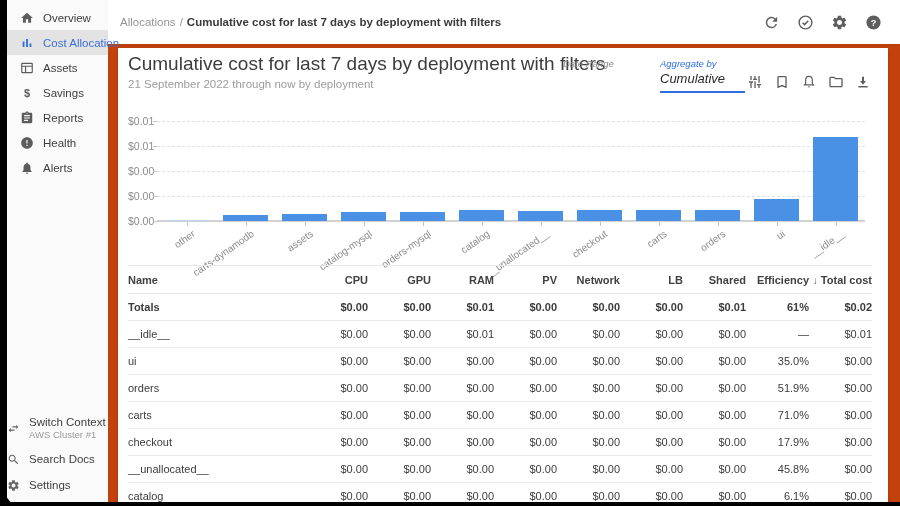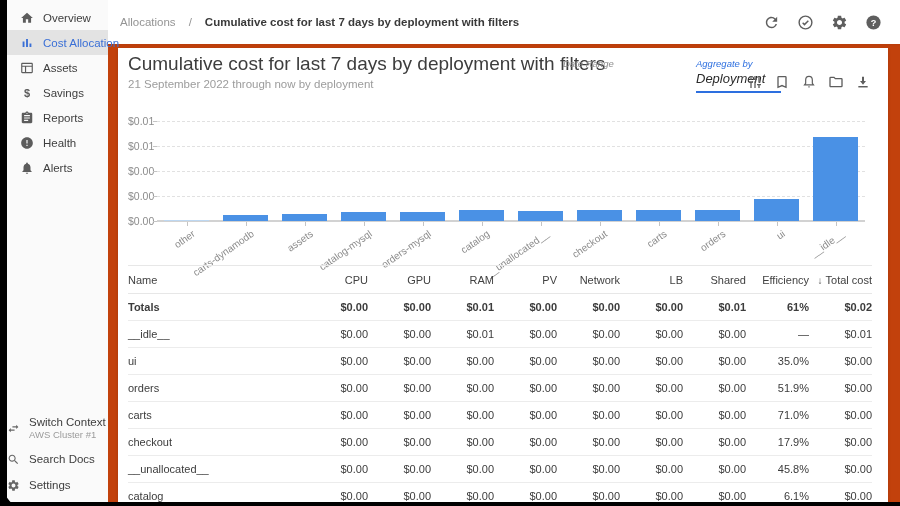--- a/index.html
+++ b/index.html
@@ -20,61 +20,61 @@
   .side-footer { position:absolute; bottom:4px; left:0; width:100%; }
   .foot-item { display:flex; align-items:center; min-height:26px; gap:9px; cursor:pointer; color:#3e3e3e; }
   .foot-item.tall { min-height:36px; }
   .foot-item .icon { width:13px; height:13px; color:#666; flex:none; }
   .foot-item .txt { display:flex; flex-direction:column; }
   .foot-item .lbl { font-size:11.5px; font-weight:500; white-space:nowrap; }
   .foot-item .sub { font-size:9.5px; color:#9b9b9b; margin-top:1px; white-space:nowrap; }
 
   
   .topbar { position:absolute; left:101px; top:0; width:792px; height:44px; background:#fff; display:flex; align-items:center; z-index:2; box-shadow:0 1px 2px rgba(0,0,0,0.06); }
-  .breadcrumb { margin-left:12px; font-size:11.5px; display:flex; gap:13px; align-items:baseline; }
+  .breadcrumb { margin-left:12px; font-size:11.5px; display:flex; gap:4px; align-items:baseline; }
   .bc-parent, .bc-sep { color:#949494; }
   .bc-parent { cursor:pointer; }
   .bc-current { color:#3a3a3a; font-weight:600; }
   .top-actions { margin-left:auto; margin-right:14px; display:flex; gap:8px; align-items:center; }
   .icon-btn { border:none; background:transparent; display:flex; align-items:center; justify-content:center; cursor:pointer; color:#5e5e5e; padding:0; width:26px; height:26px; }
   .icon-btn svg { width:17px; height:17px; }
 
   
   .content { position:absolute; left:101px; top:44px; width:792px; height:458px; }
   .card { position:absolute; left:10px; top:4px; width:770px; height:454px; background:#fff; box-shadow:0 1px 3px rgba(0,0,0,0.16); overflow:hidden; }
   .page-title { position:absolute; left:10px; top:5px; font-size:19px; font-weight:400; color:#3d3d3d; white-space:nowrap; }
   .page-subtitle { position:absolute; left:10px; top:30px; font-size:11.5px; color:#9c9c9c; }
 
   .field { position:absolute; top:10px;font-style:italic; }
   .field label { display:block; font-size:9.5px; margin-bottom:2px; }
   .field .fval { font-size:13px; color:#2b2b2b; padding-bottom:5px; cursor:pointer; }
   .field.date-range { left:445px; width:88px; }
   .field.date-range label { color:#8c8c8c; }
   .field.date-range .fval { border-bottom:1px solid #9e9e9e; }
-  .field.aggregate { left:542px; width:85px;margin-left:36px; }
+  .field.aggregate { left:542px; width:85px; }
   .field.aggregate label { color:#2d6fdf; }
   .field.aggregate .fval { border-bottom:2px solid #2d6fdf; }
 
   .toolbar { position:absolute; right:17px; top:26px; display:flex; gap:11px; }
   .toolbar .icon-btn { width:16px; height:16px; }
   .toolbar .icon-btn svg { width:16px; height:16px; }
 
   
   .chart { position:absolute; left:10px; top:62px; width:750px; height:150px; }
   .gridline { position:absolute; height:0; border-top:1px dashed #e1e1e1; }
   .axisline { position:absolute; height:2px; background:#d2d2d2; }
   .ytick { position:absolute; left:0; width:24px; text-align:right; font-size:10.5px; color:#8c8c8c; }
   .ytickmark { position:absolute; width:4px; height:1px; background:#c4c4c4; }
   .xtickmark { position:absolute; width:1px; height:4px; background:#c4c4c4; }
   .bar { position:absolute; cursor:pointer; }
   .xlabel { position:absolute; font-size:10px; color:#8c8c8c; white-space:nowrap; transform:rotate(-35deg); transform-origin:100% 50%; }
 
   
   .alloc-table { position:absolute; left:10px; top:217px; width:744px; border-collapse:collapse; table-layout:fixed; }
-  .alloc-table th { font-size:11px; font-weight:400; color:#414141; padding:8px 0 7px; border-top:1px solid #e7e7e7; border-bottom:1px solid #e7e7e7; text-align:right; cursor:pointer; white-space:nowrap; }
+  .alloc-table th { font-size:11px; font-weight:700; color:#414141; padding:8px 0 7px; border-top:1px solid #e7e7e7; border-bottom:1px solid #e7e7e7; text-align:right; cursor:pointer; white-space:nowrap; }
   .alloc-table th:first-child { text-align:left; }
   .alloc-table td { font-size:11px; color:#3c3c3c; padding:7px 0; border-bottom:1px solid #ececec; text-align:right; white-space:nowrap; }
   .alloc-table td:first-child { text-align:left; }
   .alloc-table tr.bold td { font-weight:700; }
   .sort-arrow { font-size:10px; margin-right:3px; color:#565656; }
 
   
   .edge-bottom { position:absolute; left:0; bottom:0; width:100%; height:4px; background:#000; z-index:9; }
   .cursor-shape { position:absolute; left:0; bottom:0; width:16px; height:24px; z-index:10; }
 </style>
@@ -193,21 +193,21 @@
     <main class="content">
       <section class="card">
         <h1 class="page-title">Cumulative cost for last 7 days by deployment with filters</h1>
         <p class="page-subtitle">21 September 2022 through now by deployment</p>
 
         <div class="field date-range">
           <label>Date Range</label>
         </div>
         <div class="field aggregate">
           <label>Aggregate by</label>
-          <div class="fval">Deployment</div>
+          <div class="fval">Cumulative</div>
         </div>
         <div class="toolbar">
             <button class="icon-btn">
               <svg class="icon " viewBox="0 0 24 24">
                 <g transform="rotate(90 12 12)">
                   <path fill="currentColor" d="M3 17v2h6v-2H3zM3 5v2h10V5H3zm10 16v-2h8v-2h-8v-2h-2v6h2zM7 9v2H3v2h4v2h2V9H7zm14 4v-2H11v2h10zm-6-4h2V7h4V5h-4V3h-2v6z"></path>
                 </g>
               </svg>
             </button>
             <button class="icon-btn">

